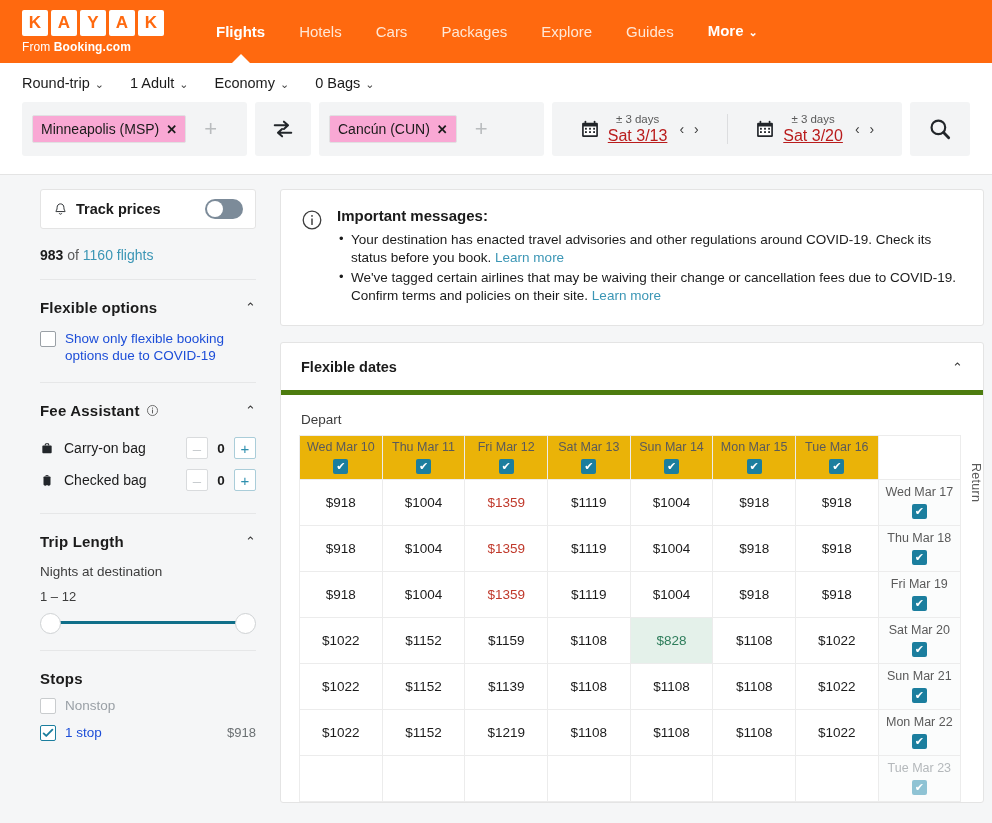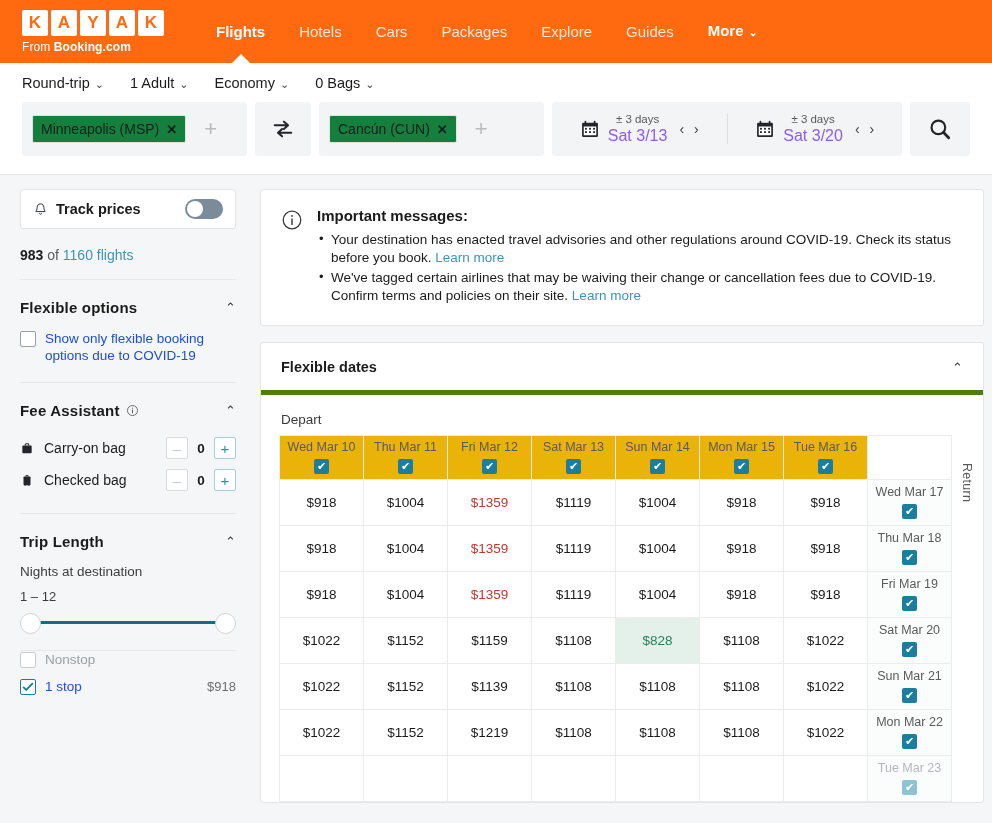--- a/index.html
+++ b/index.html
@@ -43,48 +43,48 @@
   .opts { display: flex; align-items: center; gap: 0; margin-bottom: 11px; }
   .opt { font-size: 14.5px; color: #1b1b1b; padding-right: 26px; white-space: nowrap; }
   .opt .cv { color: #444; font-size: 11px; margin-left: 5px; }
 
   .fields { display: flex; align-items: stretch; gap: 8px; height: 54px; }
   .field {
     background: #f3f4f5; border-radius: 3px; display: flex; align-items: center;
     padding: 0 10px; flex: 1 1 0; min-width: 0;
   }
   .chip {
-    background: #15803d; border: 1px solid #e0e1e2; border-radius: 2px;
+    background: #f9a8d4; border: 1px solid #e0e1e2; border-radius: 2px;
     padding: 5px 8px; font-size: 14px; color: #1b1b1b; display: flex;
     align-items: center; gap: 7px; white-space: nowrap;
   }
   .chip .x { font-size: 13px; font-weight: bold; color: #1b1b1b; cursor: pointer; }
   .plus-add { color: #b9bcbe; font-size: 22px; margin-left: 18px; line-height: 1; }
   .swapbtn {
     background: #f3f4f5; border-radius: 3px; width: 56px;
     display: flex; align-items: center; justify-content: center;
   }
   .datesbox {
     background: #f3f4f5; border-radius: 3px; display: flex;
     align-items: center; width: 350px; flex: none;
   }
   .dateseg { display: flex; align-items: center; padding: 0 8px; flex: 1 1 0; justify-content: center; }
   .dateseg .calico { margin-right: 8px; }
   .dlabels { text-align: center; }
   .pm3 { font-size: 11.5px; color: #5a5a5a; line-height: 13px; }
-  .dval { font-size: 16px; color: #8b5cf6; line-height: 19px; white-space: nowrap; }
+  .dval { font-size: 16px; color: #b91c1c; line-height: 19px; white-space: nowrap; text-decoration: underline; }
   .arrows { display: flex; gap: 10px; margin-left: 12px; color: #3c3c3c; font-size: 14px; }
   .vdiv { width: 1px; height: 30px; background: #dcdddf; }
   .searchbtn {
     background: #f3f4f5; border-radius: 3px; width: 60px; flex: none;
     display: flex; align-items: center; justify-content: center;
   }
 
   
-  .page { display: flex; padding: 14px 8px 0 4px; gap: 8px; height: 643px; }
+  .page { display: flex; padding: 14px 8px 0 24px; gap: 8px; height: 643px; }
 
   
   .sidebar { width: 248px; flex: none; padding: 0 16px 0 16px; }
   .track-box {
     border: 1px solid #e4e4e4; background: #fff; border-radius: 3px;
     height: 40px; display: flex; align-items: center;
     justify-content: space-between; padding: 0 12px;
   }
   .track-left { display: flex; align-items: center; gap: 8px; font-size: 14.5px; font-weight: bold; }
   .toggle {
@@ -389,20 +389,23 @@
     <div class="sublabel">Nights at destination</div>
     <div class="rangeval">1 – 12</div>
     <div class="slider">
       <div class="track"></div>
       <div class="knob l"></div>
       <div class="knob r"></div>
     </div>
 
     <div class="hr" style="margin-top:14px"></div>
 
+    <div class="sec-head" style="padding-bottom:10px">
+      <span class="sec-title">Stops</span>
+    </div>
     <div class="cbrow dim" style="padding-bottom:10px">
       <div class="cbox"></div>
       <span>Nonstop</span>
     </div>
     <div class="cbrow" style="padding-bottom:0">
       <div class="cbox checked">
         <svg width="14" height="14" viewBox="0 0 16 16">
             <path d="M3 8.4l3 3 7-7.2" stroke="#1b7e9e" stroke-width="2.1" fill="none" stroke-linecap="round" stroke-linejoin="round"></path>
           </svg>
       </div>

